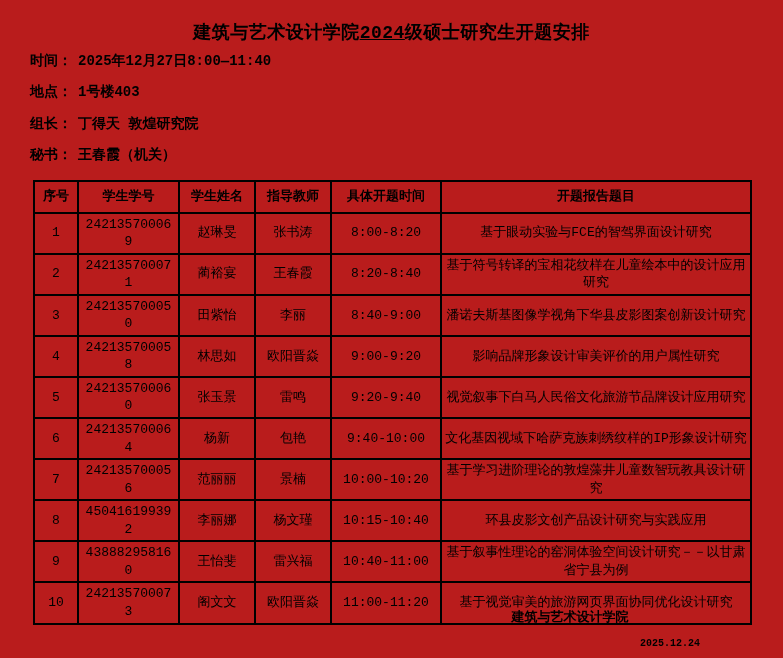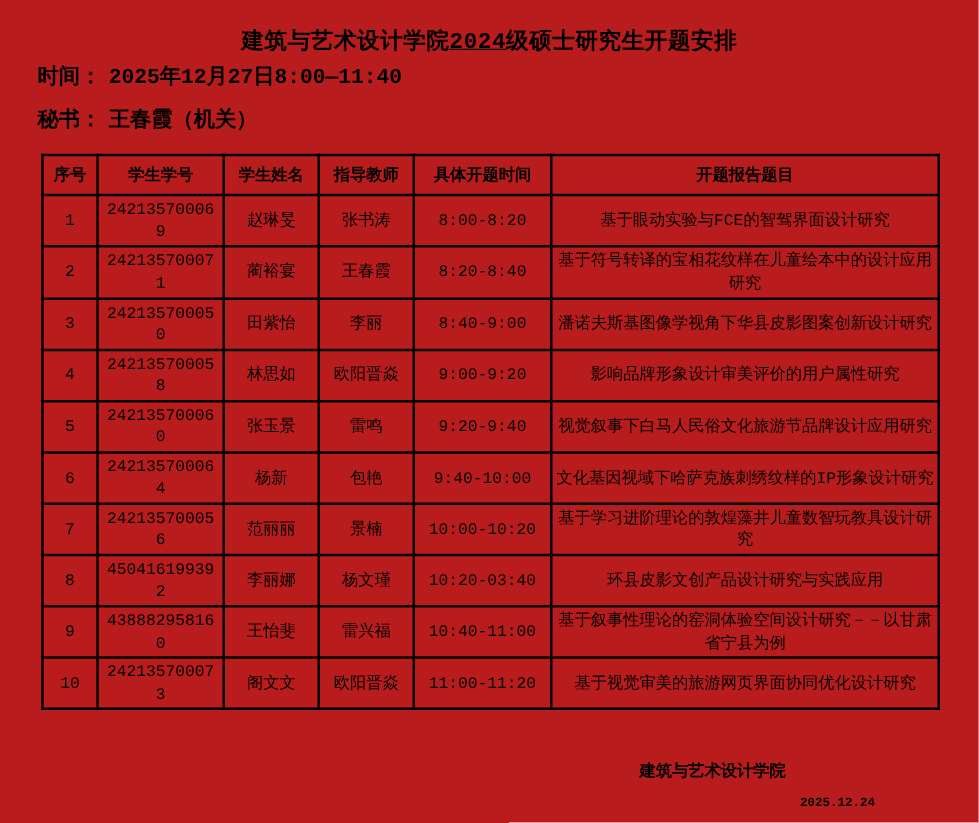--- a/index.html
+++ b/index.html
@@ -7,21 +7,21 @@
     width:783px;height:658px;background:#b91c1c;color:#000;
     font-family:Liberation Mono, monospace;
     position:relative;overflow:hidden;box-sizing:border-box;
   }
   .doc-title{
     text-align:center;padding-top:20px;font-size:18px;font-weight:bold;
     letter-spacing:0.5px;
   }
   .doc-title .u{text-decoration:underline;}
   .info-block{margin:10px 0 0 30px;}
-  .info-line{font-size:17px;font-weight:bold;margin:8px 0 16px 0;line-height:1.1;}
+  .info-line{font-size:14px;font-weight:bold;margin:8px 0 16px 0;line-height:1.1;}
   .info-line .label{margin-right:6px;}
   table.schedule{
     border-collapse:collapse;table-layout:fixed;
     margin:2px 0 0 33px;width:717px;
   }
   table.schedule th, table.schedule td{
     border:2px solid #000;text-align:center;vertical-align:middle;
     font-size:13px;padding:2px 3px;line-height:1.35;
     overflow-wrap:break-word;
   }
@@ -38,20 +38,22 @@
 <body>
 
 <div class="page">
 
   <div class="doc-title">
     <span>建筑与艺术设计学院</span><span class="u">2024</span><span>级硕士研究生开题安排</span>
   </div>
 
   <div class="info-block">
     <p class="info-line"><span class="label">时间：</span><span>2025年12月27日8:00—11:40</span></p>
+    <p class="info-line"><span class="label">地点：</span><span>1号楼403</span></p>
+    <p class="info-line"><span class="label">组长：</span><span>丁得天 敦煌研究院</span></p>
     <p class="info-line"><span class="label">秘书：</span><span>王春霞（机关）</span></p>
   </div>
 
   <table class="schedule">
     <colgroup>
       <col style="width:44px">
         <col style="width:101px">
         <col style="width:76px">
       <col style="width:76px">
         <col style="width:110px">
@@ -122,21 +124,21 @@
           <td>范丽丽</td>
           <td>景楠</td>
           <td>10:00-10:20</td>
           <td>基于学习进阶理论的敦煌藻井儿童数智玩教具设计研究</td>
         </tr>
         <tr>
           <td class="c-no">8</td>
           <td>450416199392</td>
           <td>李丽娜</td>
           <td>杨文瑾</td>
-          <td>10:20-03:40</td>
+          <td>10:15-10:40</td>
           <td>环县皮影文创产品设计研究与实践应用</td>
         </tr>
         <tr>
           <td class="c-no">9</td>
           <td>438882958160</td>
           <td>王怡斐</td>
           <td>雷兴福</td>
           <td>10:40-11:00</td>
           <td>基于叙事性理论的窑洞体验空间设计研究－－以甘肃省宁县为例</td>
         </tr>

